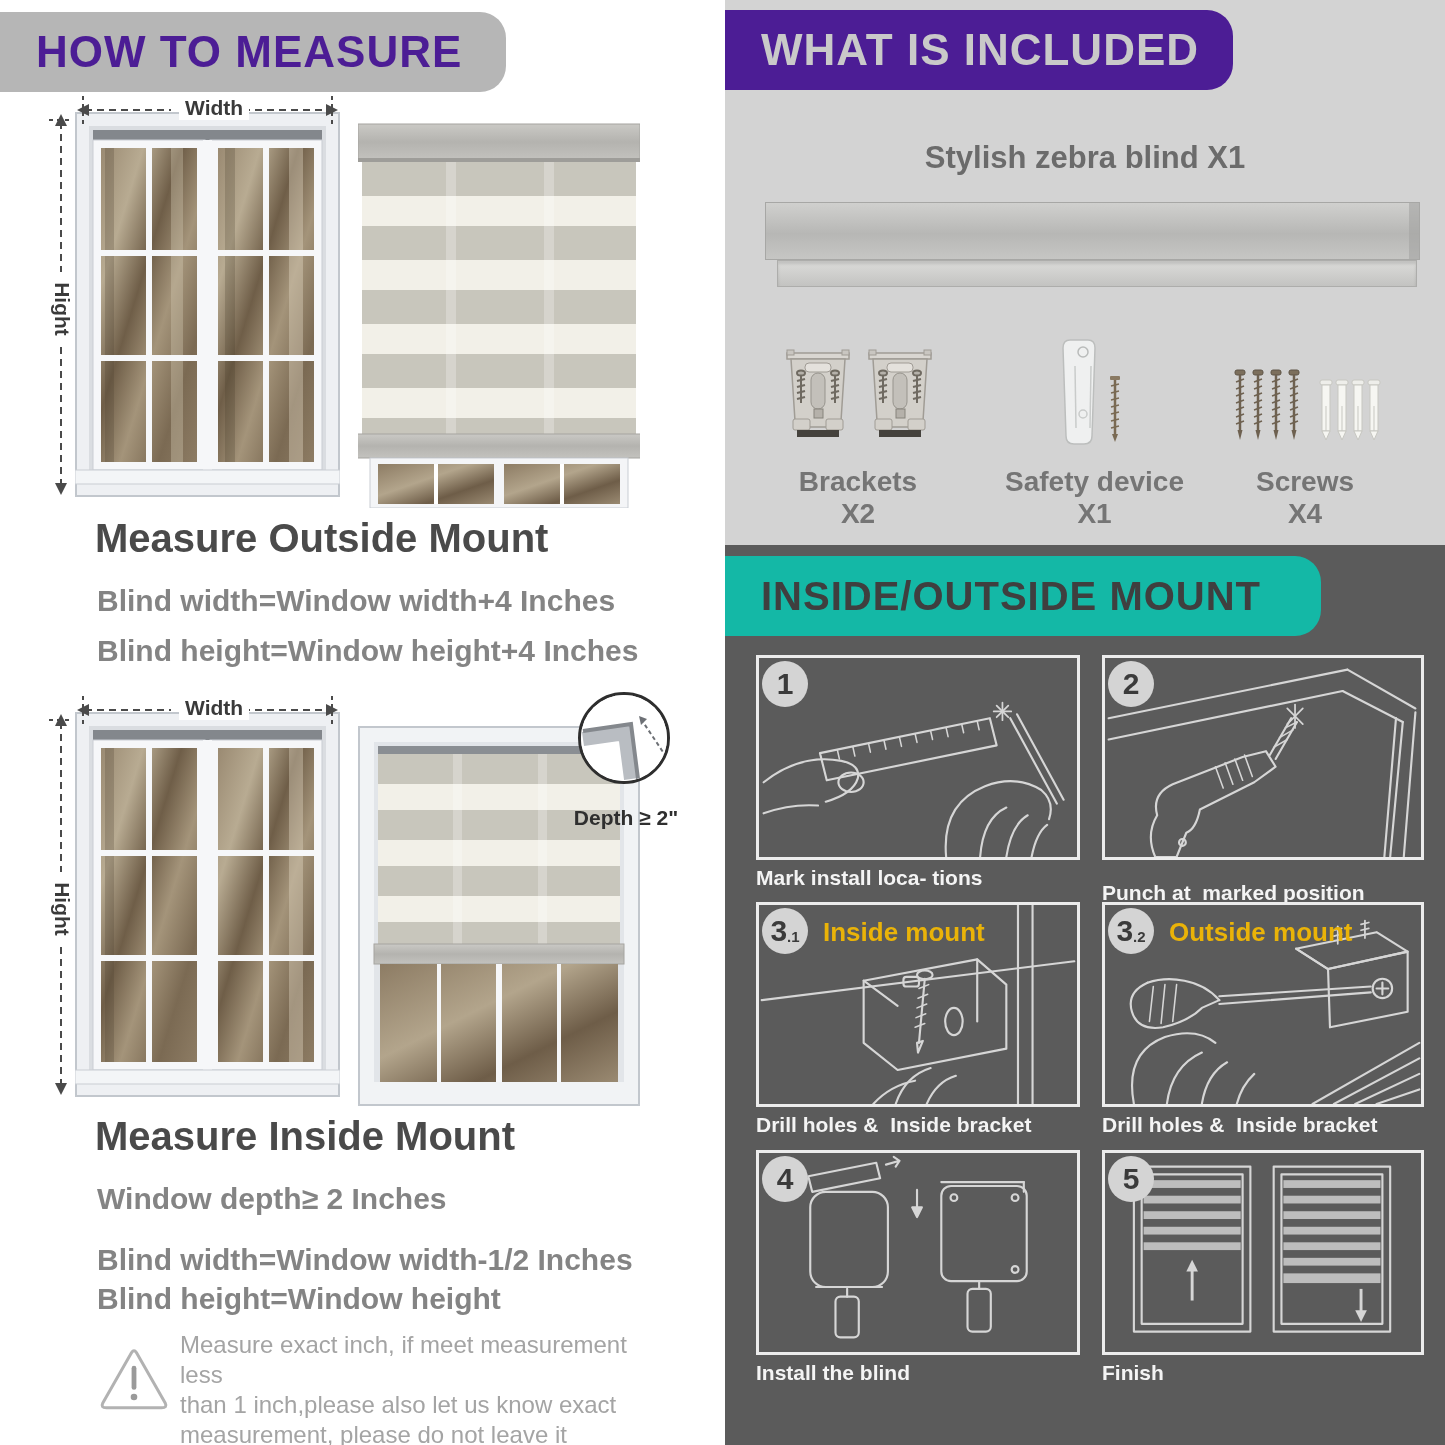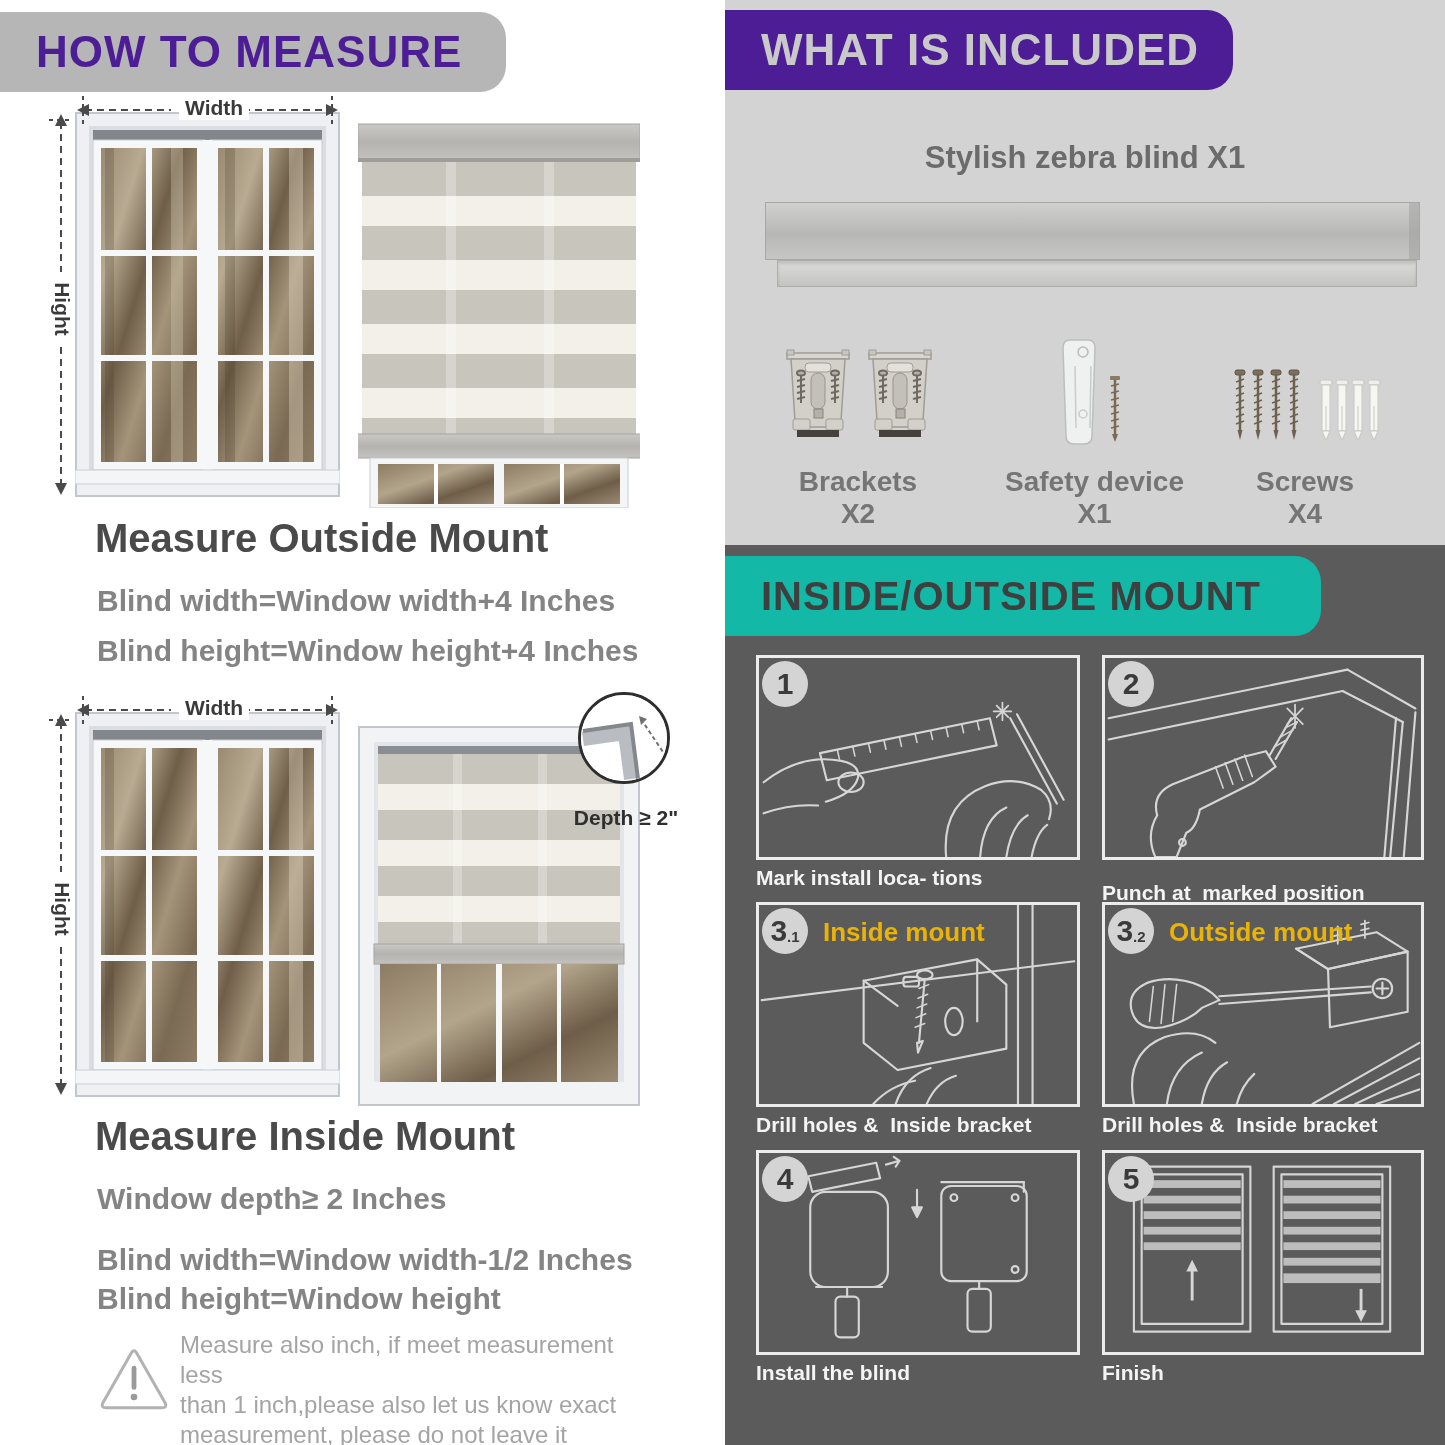--- a/index.html
+++ b/index.html
@@ -263,21 +263,21 @@
   <div class="rule" style="left:97px;top:1282px;">Blind height=Window height</div>
 
   <div class="abs" style="left:98px;top:1336px;width:72px;height:86px;">
     <svg viewBox="0 0 120 104" width="72" height="86">
       <path d="M56,8 Q60,2 64,8 L112,92 Q116,100 106,100 L14,100 Q4,100 8,92 Z" stroke="#b2b2b2" stroke-width="5" fill="none" stroke-linejoin="round"></path>
       <line x1="60" y1="34" x2="60" y2="66" stroke="#9a9a9a" stroke-width="8" stroke-linecap="round"></line>
       <circle cx="60" cy="82" r="5.5" fill="#9a9a9a"></circle>
     </svg>
   </div>
   <div class="abs" style="left:180px;top:1330px;width:480px;">
-    <div class="warn-line">Measure also inch, if meet measurement less</div>
+    <div class="warn-line">Measure exact inch, if meet measurement less</div>
     <div class="warn-line">than 1 inch,please also let us know exact</div>
     <div class="warn-line">measurement, please do not leave it</div>
   </div>
 
   <div class="abs" id="right-top"></div>
   <div class="band" id="included-band">
     <span>WHAT IS INCLUDED</span>
   </div>
   <div class="abs" id="blind-name">Stylish zebra blind X1</div>
 

